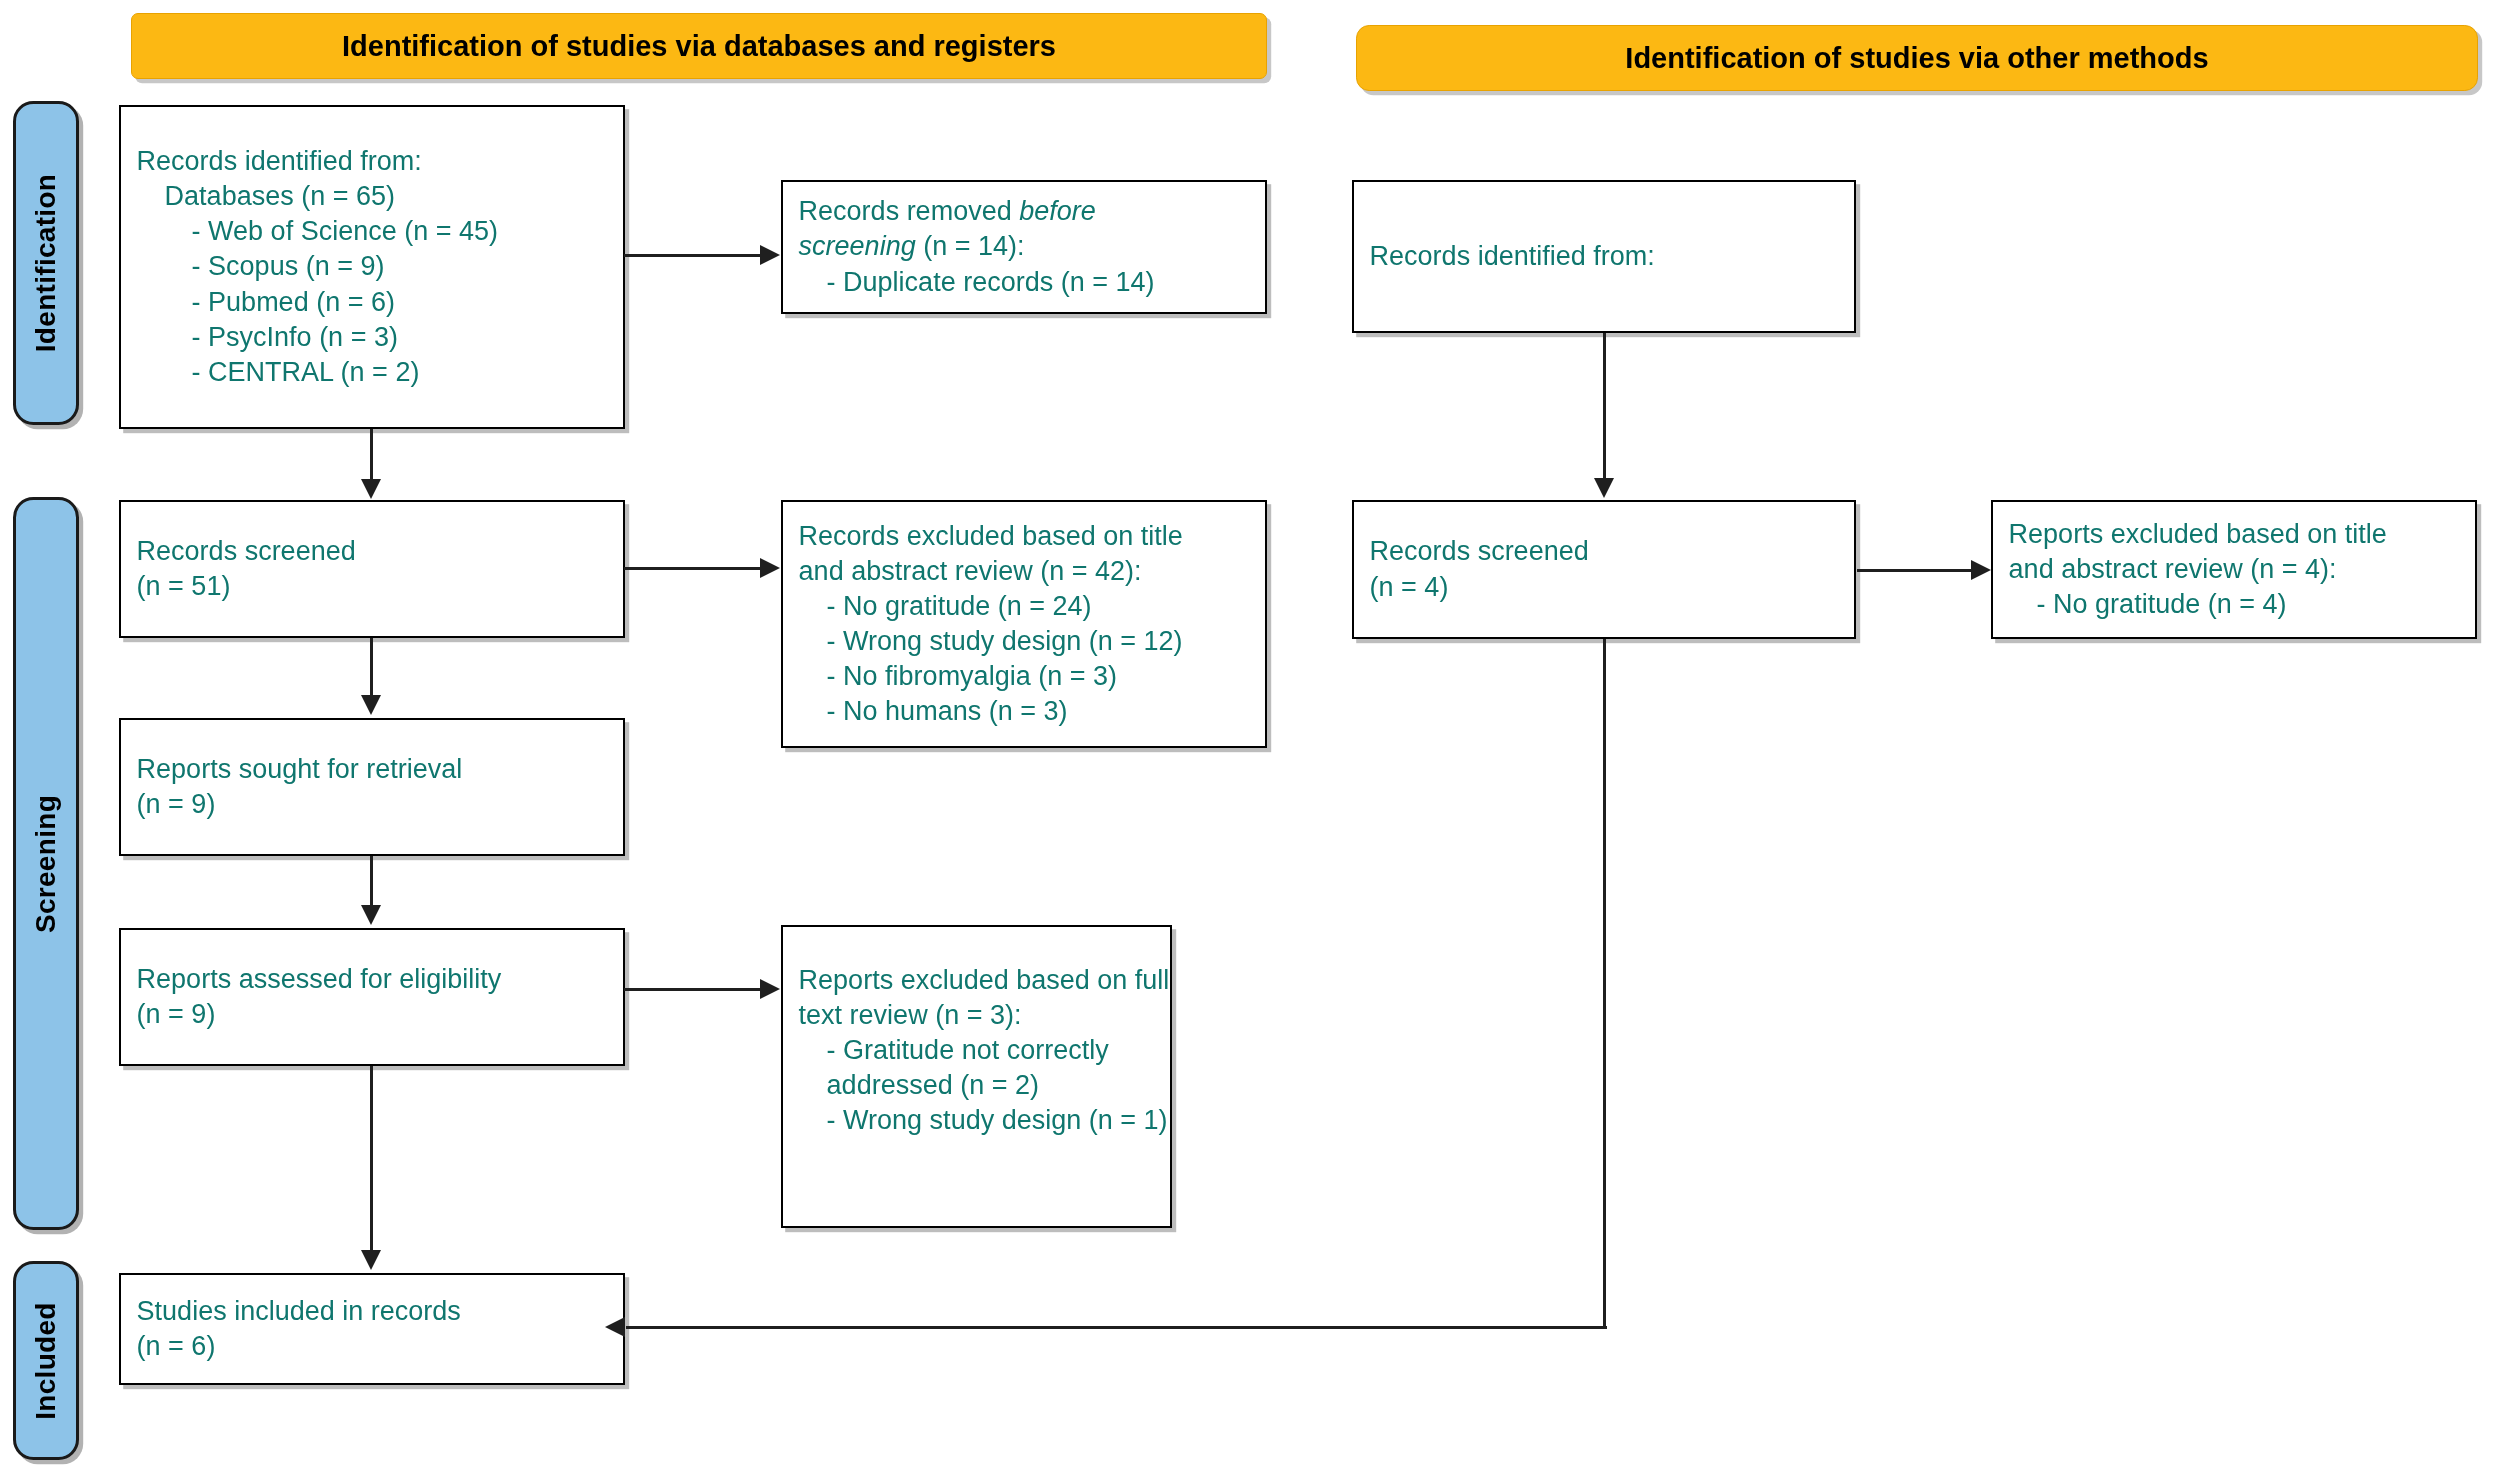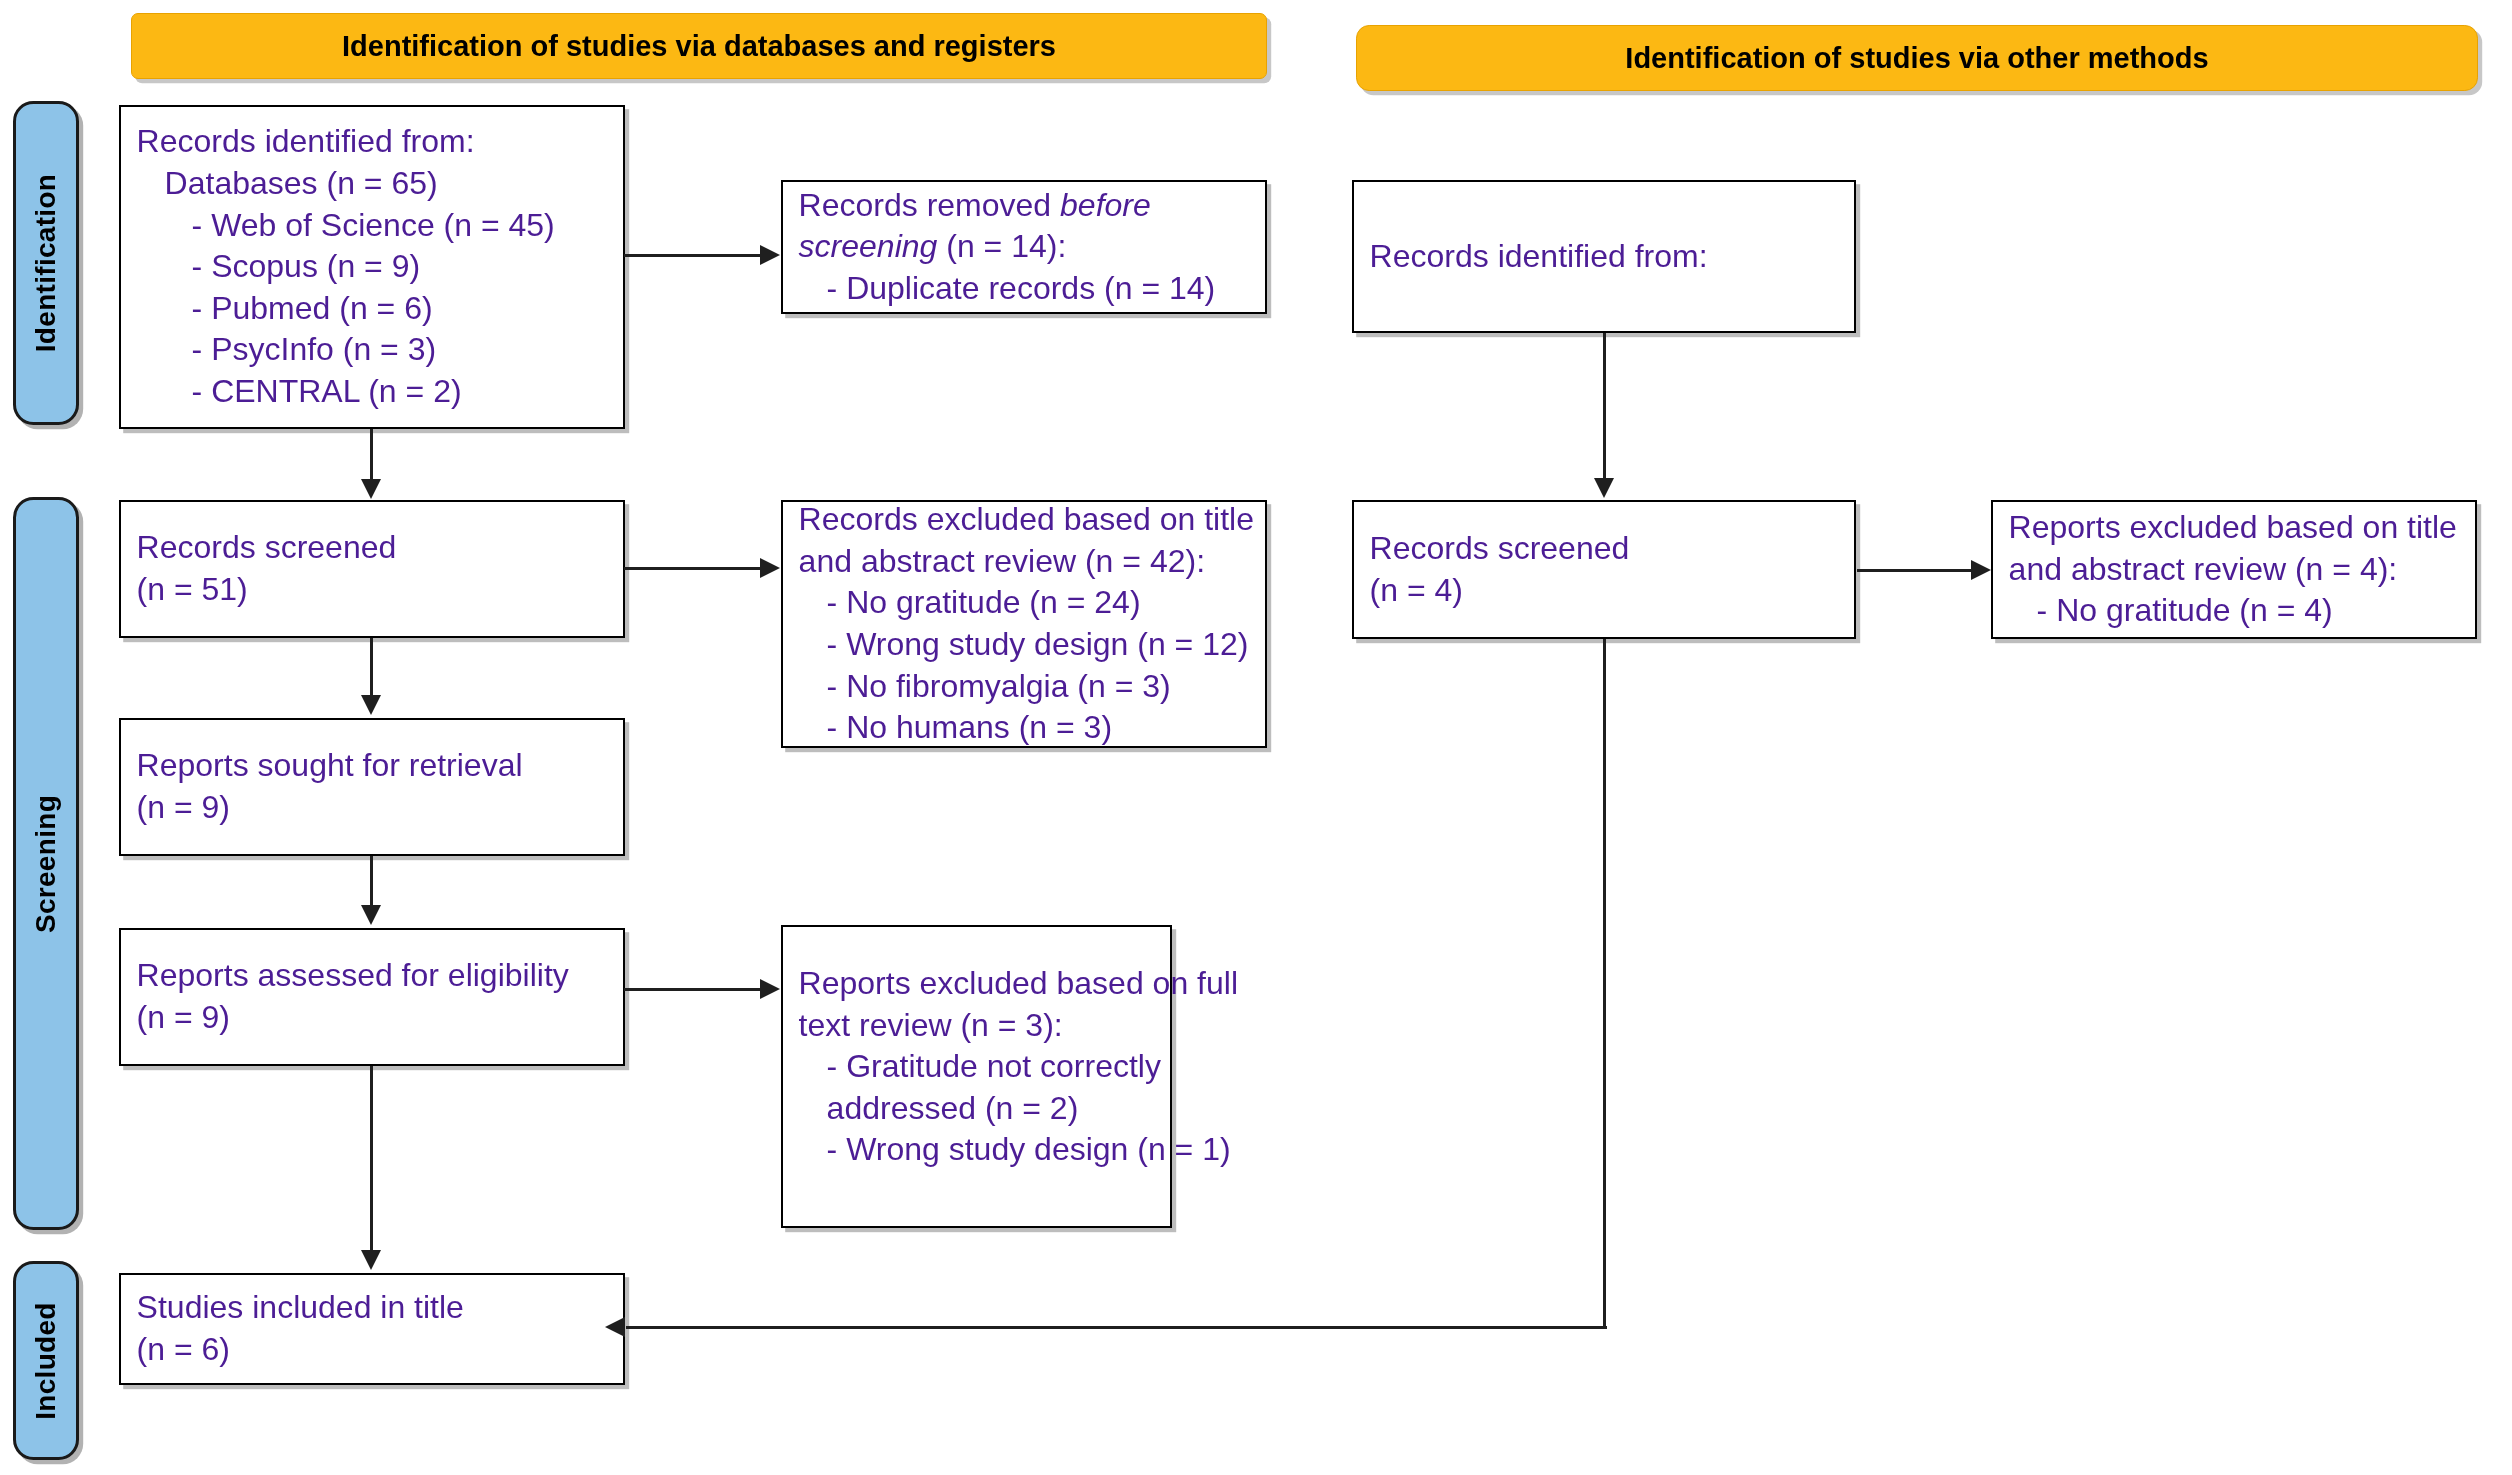--- a/index.html
+++ b/index.html
@@ -61,23 +61,23 @@
     background: #ffffff;
     border: 2.4px solid #000000;
     box-shadow: 4.2px 4.2px 0 rgba(0,0,0,0.26);
     box-sizing: border-box;
     display: flex;
     flex-direction: column;
     justify-content: center;
     padding: 10.8px 15.6px;
   }
   .box .line {
-    font-size: 32px;
+    font-size: 27px;
     line-height: 1.30;
-    color: #4c1d95;
+    color: #0f766e;
     white-space: pre;
   }
   .box .line.indent1 { padding-left: 28px; }
   .box .line.indent2 { padding-left: 55px; }
 
   
   .vline {
     position: absolute;
     width: 3px;
     background: #1f1f1f;
@@ -179,21 +179,21 @@
 
   <div class="box" style="left:781px; top:925px; width:391px; height:303px; justify-content:flex-start; padding-top:36px;">
     <div class="line">Reports excluded based on full</div>
     <div class="line">text review (n = 3):</div>
     <div class="line indent1">- Gratitude not correctly</div>
     <div class="line indent1">addressed (n = 2)</div>
     <div class="line indent1">- Wrong study design (n = 1)</div>
   </div>
 
   <div class="box" style="left:119px; top:1273px; width:506px; height:112px;">
-    <div class="line">Studies included in title</div>
+    <div class="line">Studies included in records</div>
     <div class="line">(n = 6)</div>
   </div>
 
   <div class="box" style="left:1352px; top:180px; width:504px; height:153px;">
     <div class="line">Records identified from:</div>
   </div>
 
   <div class="box" style="left:1352px; top:500px; width:504px; height:139px;">
     <div class="line">Records screened</div>
     <div class="line">(n = 4)</div>

